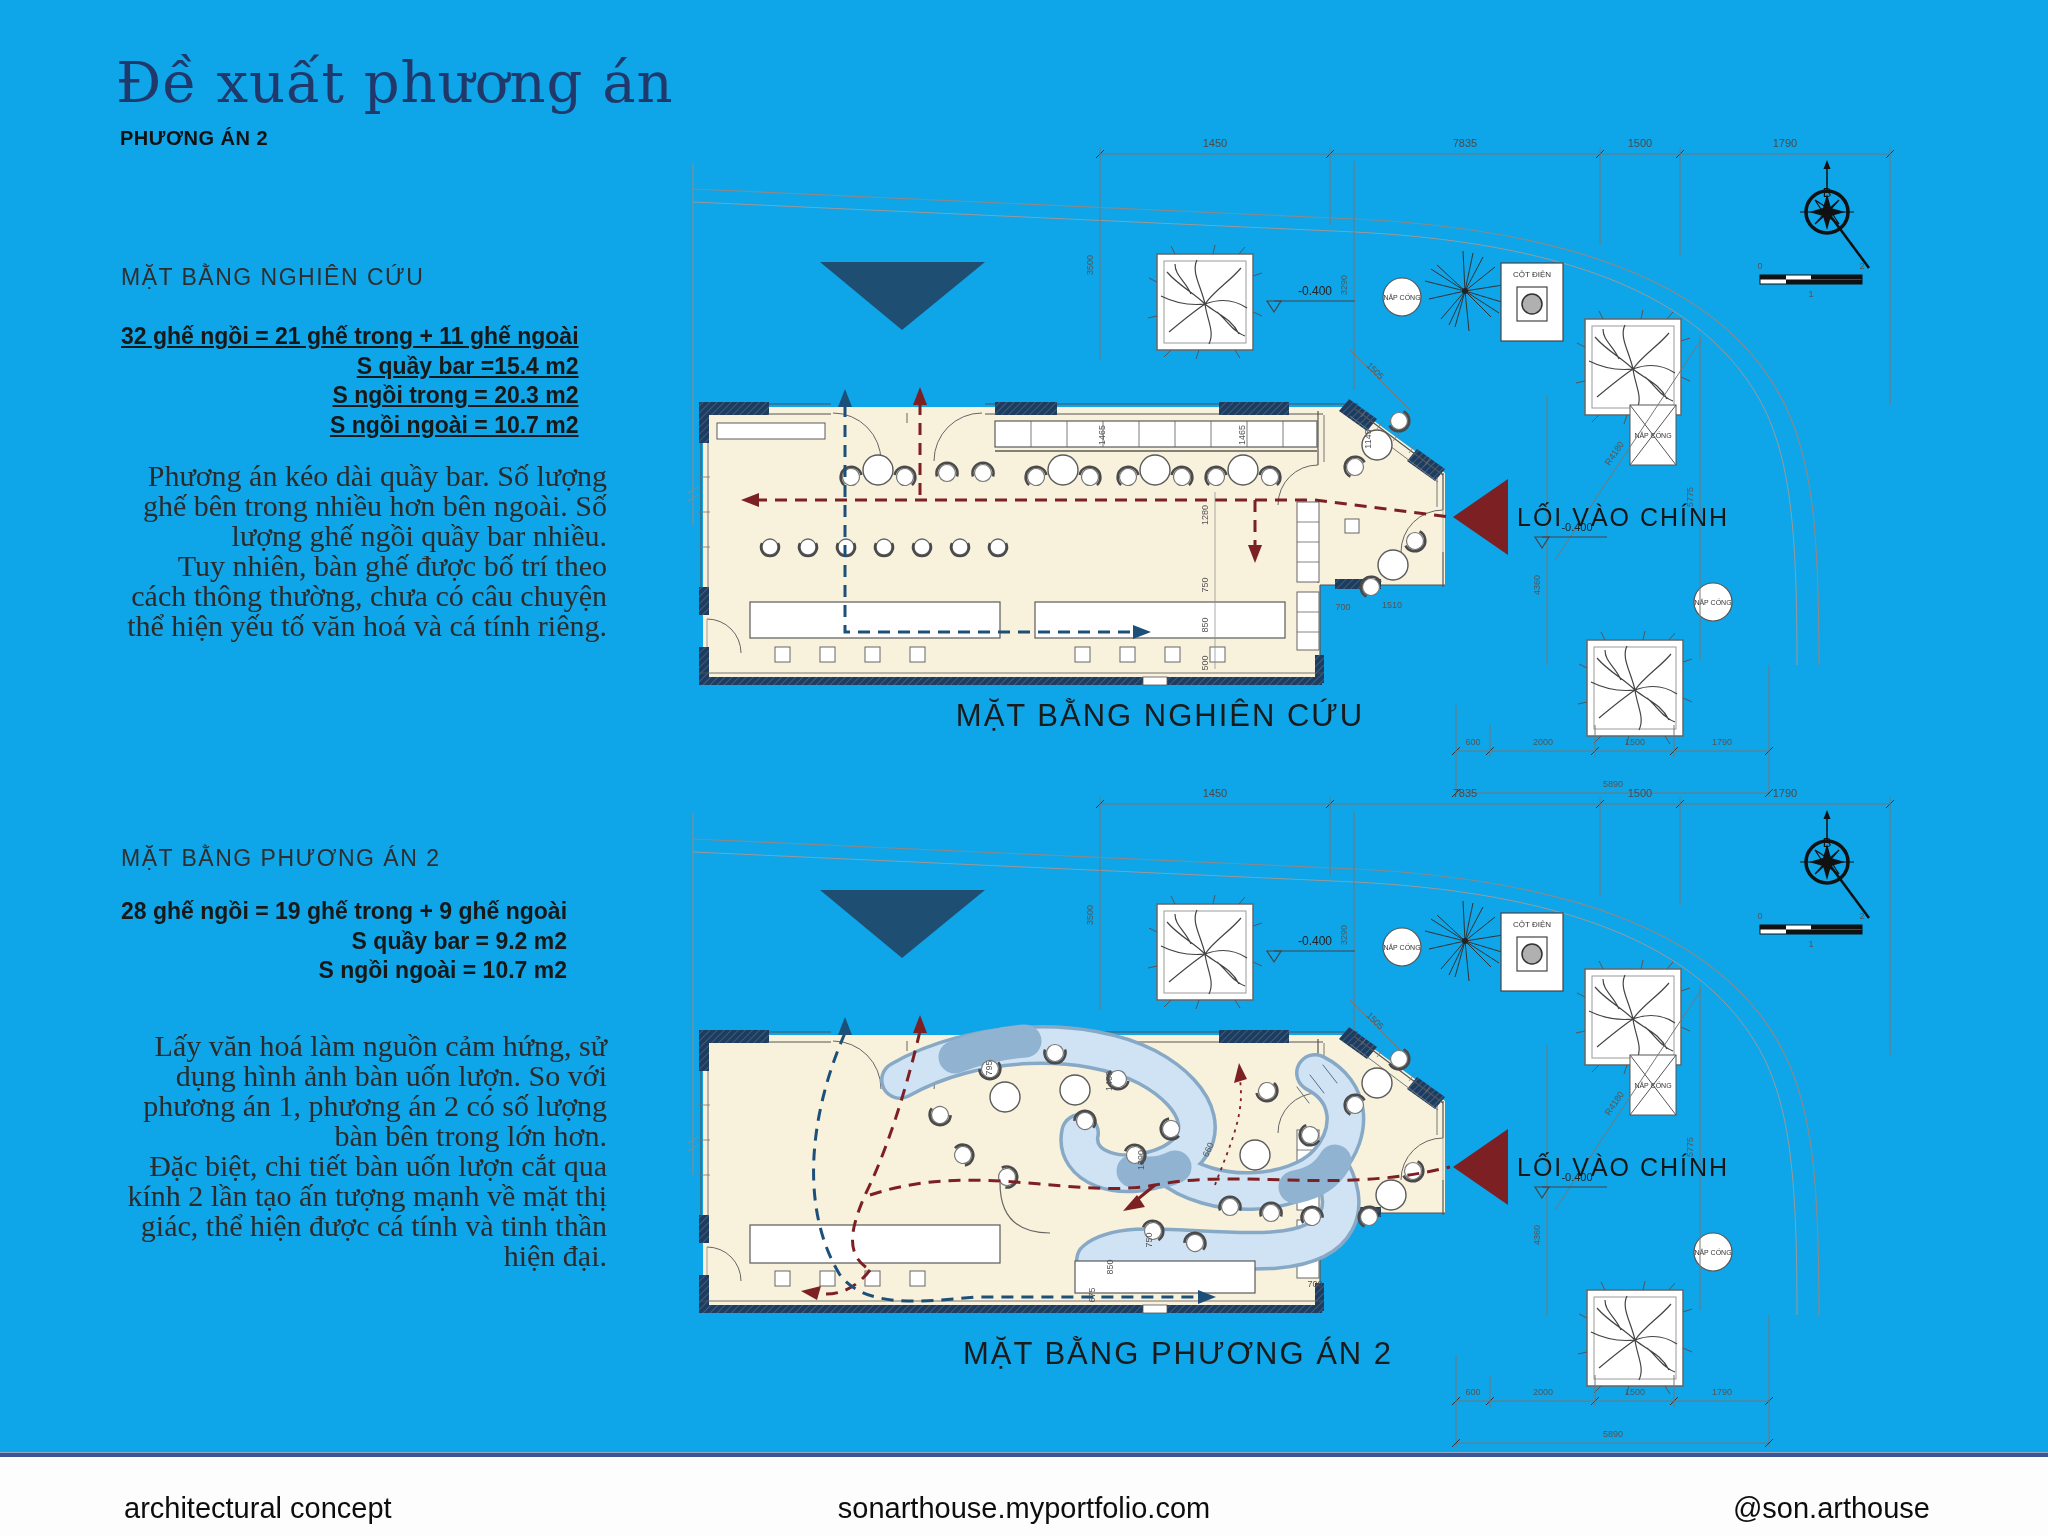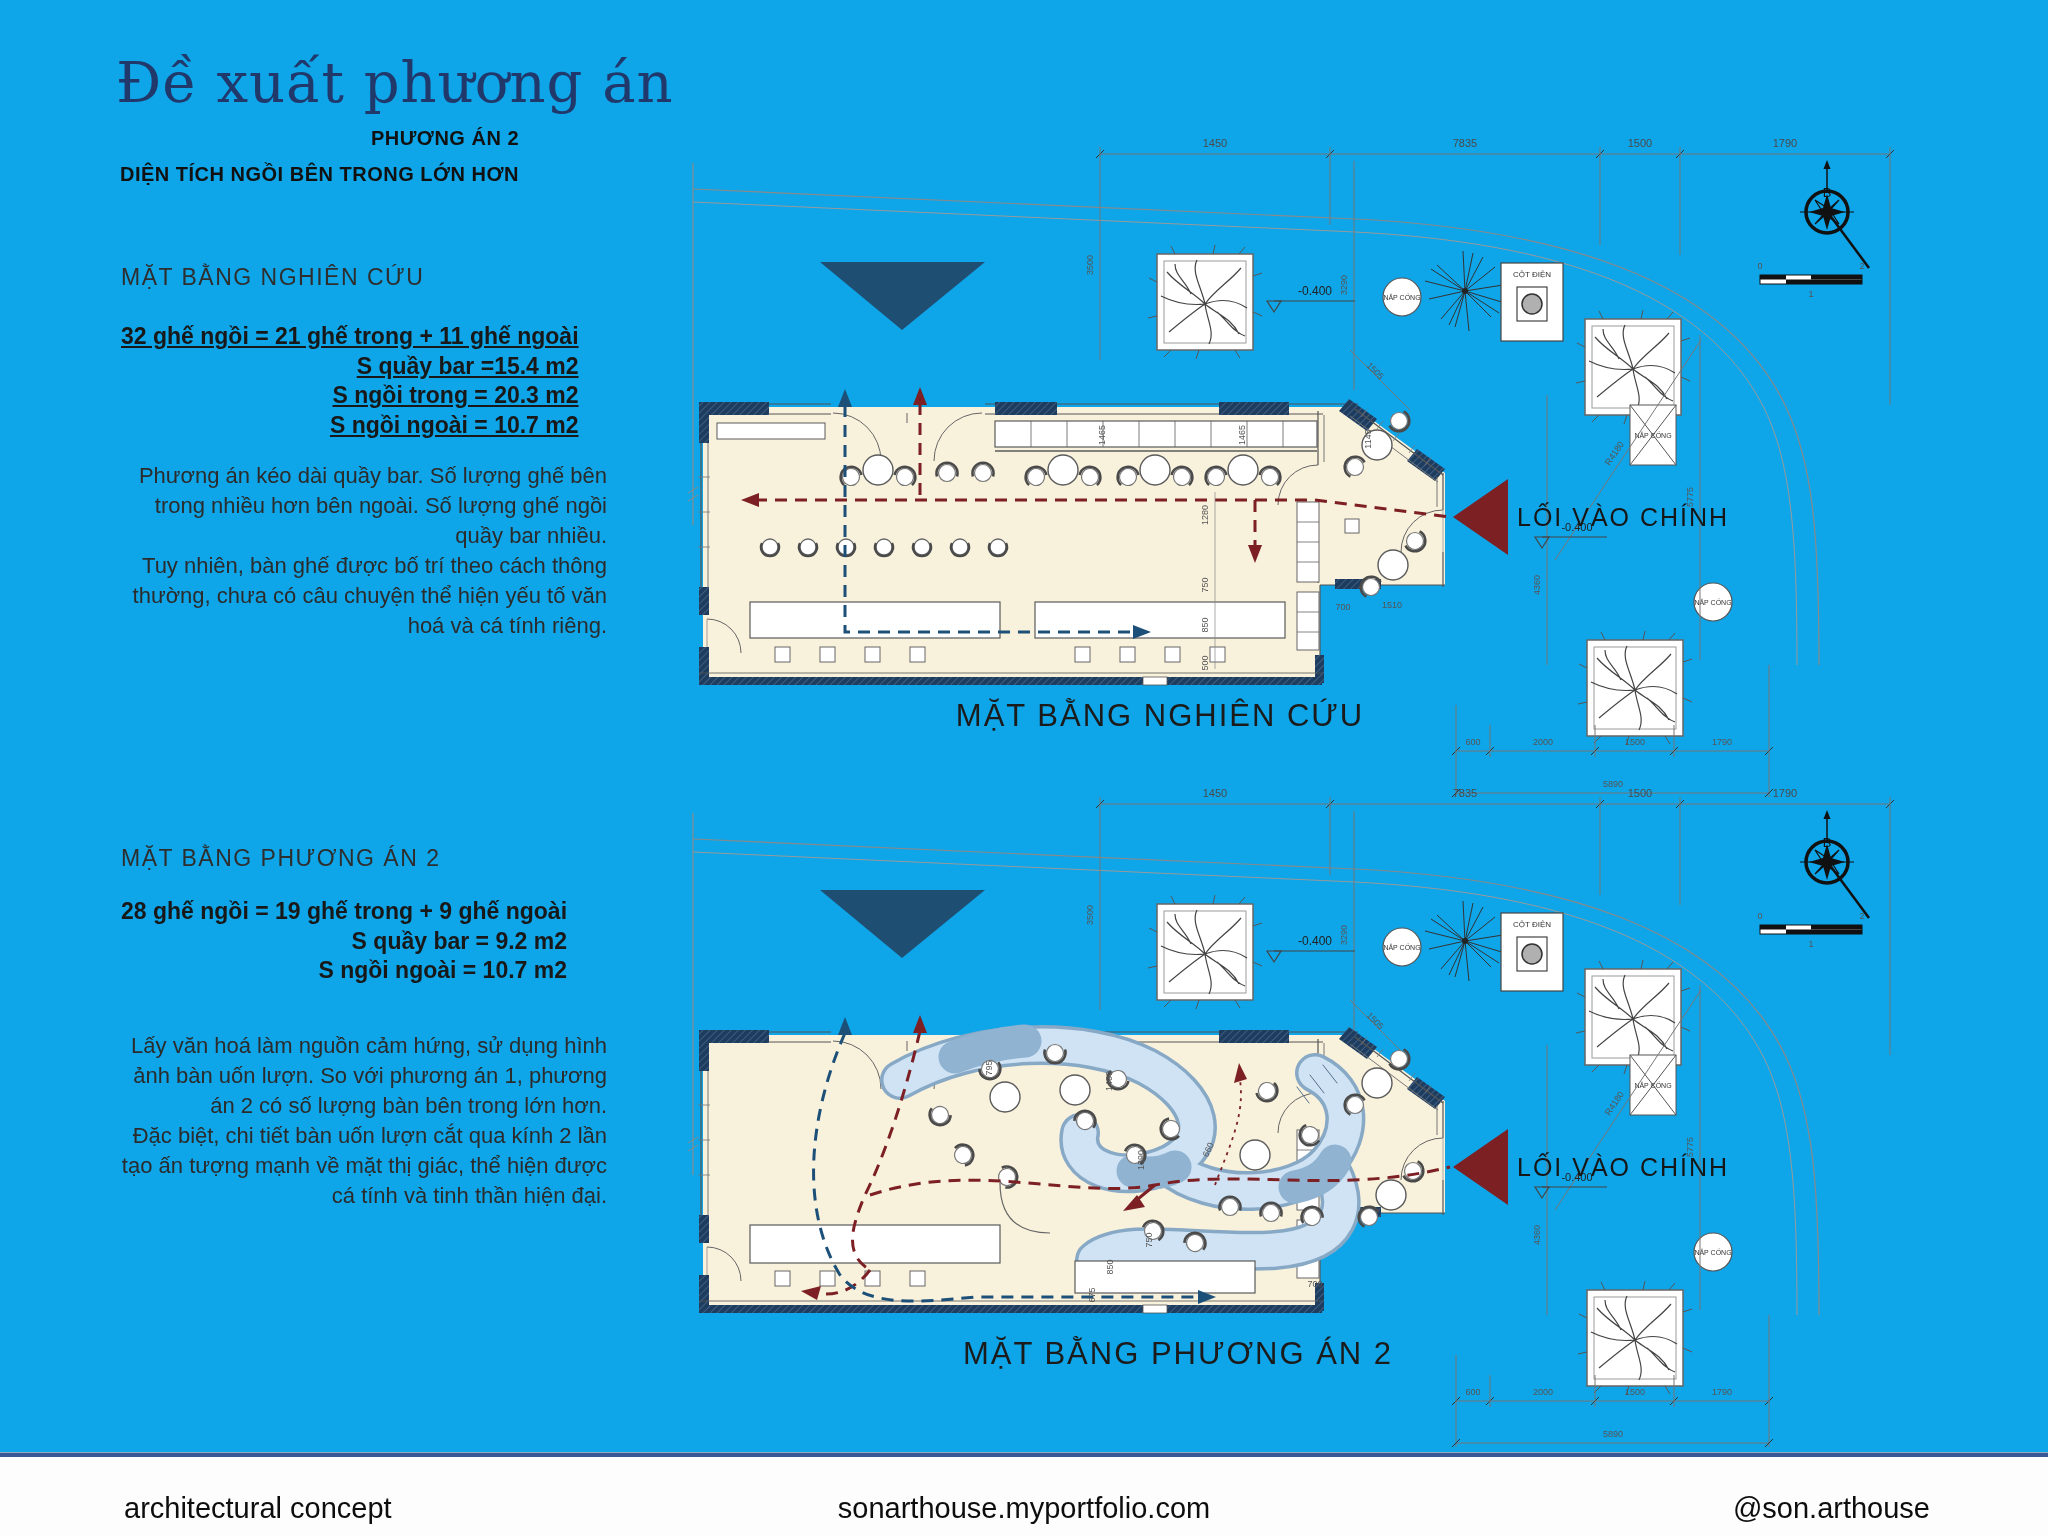--- a/index.html
+++ b/index.html
@@ -3,41 +3,40 @@
 <meta charset="utf-8">
 <style>
   html,body{margin:0;padding:0;background:#e8e8e8;}
   .page{position:relative;width:2048px;height:1536px;background:#0ea5e9;overflow:hidden;
         font-family:"Liberation Sans",sans-serif;color:#1c1c1c;text-align:right;}
   .abs{position:absolute;}
   .title{left:116px;top:50px;font-family:"DejaVu Serif",serif;font-size:56px;color:#21386b;letter-spacing:1px;}
   .subtitle{left:120px;top:120px;font-size:20px;font-weight:bold;color:#111;line-height:36px;letter-spacing:0.5px;}
   .sec-head{font-size:23px;color:#2e2e2e;letter-spacing:1.5px;}
   .stats{font-size:23px;font-weight:bold;color:#181818;line-height:29.5px;}
-  .bodytxt{font-size:22px;color:#2b2b2b;line-height:30px;width:486px;white-space:pre-line;}
+  .bodytxt{font-size:30px;color:#2b2b2b;line-height:30px;width:486px;white-space:pre-line;font-family:Liberation Serif, serif;}
   .caption{font-size:31px;color:#1b1b1b;letter-spacing:2px;white-space:nowrap;}
   .footer-band{left:0;top:1456px;width:2048px;height:80px;background:#fdfdfd;}
   .footer-line{left:0;top:1452px;width:2048px;height:4px;background:#3a5795;border-top:1px solid #9aa8c8;}
   .footer-txt{top:1492px;font-size:29px;color:#0d0d0d;}
   svg{position:absolute;}
   svg text{font-family:"Liberation Sans",sans-serif;}
   .dim{fill:#4a4a4a;font-size:11px;text-anchor:middle;}
   .dimS{fill:#555;font-size:9px;text-anchor:middle;}
   .tiny{fill:#333;font-size:7px;text-anchor:middle;}
   .entrytxt{fill:#161616;font-size:25px;letter-spacing:2px;}
 </style>
 </head>
 <body>
 
 <div class="page">
 
   <div class="abs title">Đề xuất phương án</div>
   <div class="abs subtitle">
     <div>PHƯƠNG ÁN 2</div>
-    <div>DIỆN TÍCH NGỒI BÊN TRONG LỚN HƠN</div>
   </div>
 
   <div class="abs sec-head" style="left:121px;top:264px;">MẶT BẰNG NGHIÊN CỨU</div>
   <div class="abs stats" style="left:121px;top:322px;text-decoration:underline;">
     <div>32 ghế ngồi = 21 ghế trong + 11 ghế ngoài</div>
     <div>S quầy bar =15.4 m2</div>
     <div>S ngồi trong = 20.3 m2</div>
     <div>S ngồi ngoài = 10.7 m2</div>
   </div>
   <div class="abs bodytxt" style="left:121px;top:461px;">Phương án kéo dài quầy bar. Số lượng ghế bên trong nhiều hơn bên ngoài. Số lượng ghế ngồi quầy bar nhiều.

